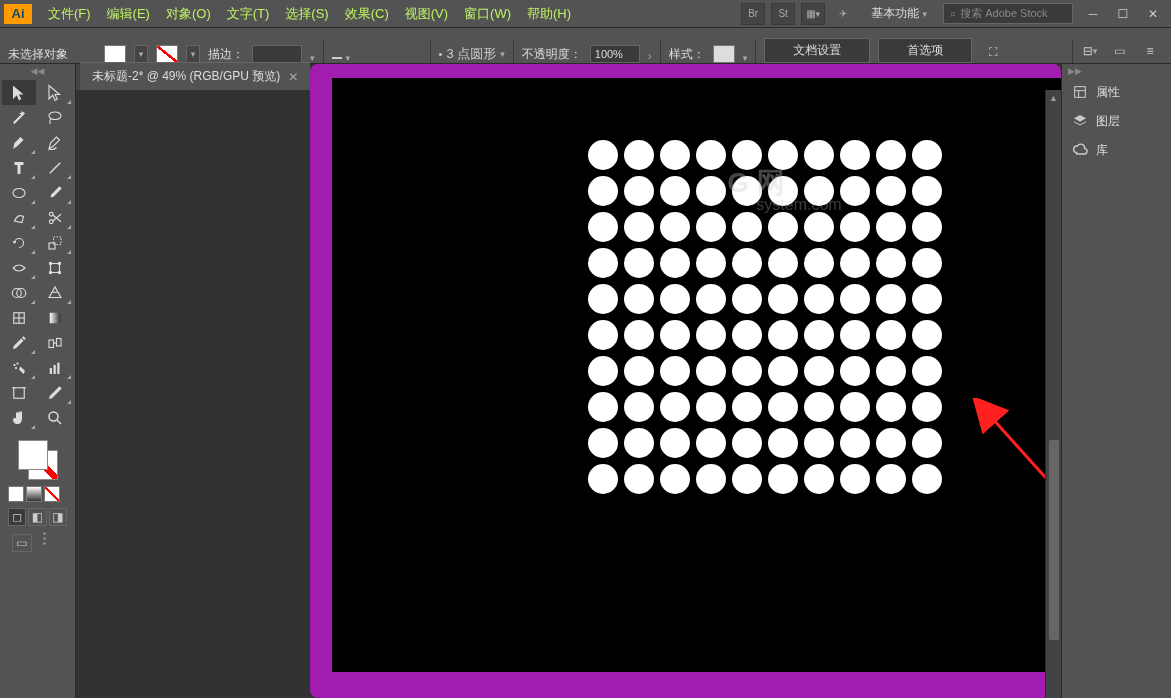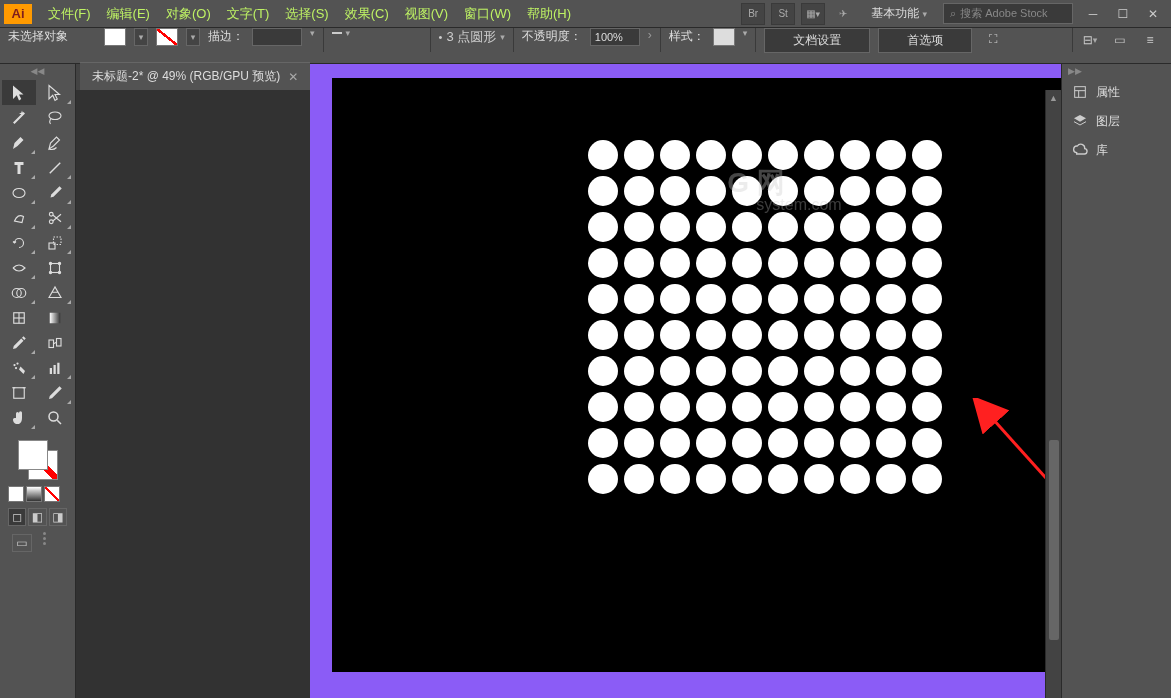--- a/index.html
+++ b/index.html
@@ -1,30 +1,30 @@
 <!DOCTYPE html>
 <html><head>
 <meta charset="utf-8">
 <style>
 * { margin: 0; padding: 0; box-sizing: border-box; font-family: "Microsoft YaHei", Arial, sans-serif; }
 body { background: #323232; color: #ccc; font-size: 12px; overflow: hidden; width: 1171px; height: 698px; position: relative; }
 
 
 .menubar { height: 28px; background: #535353; display: flex; align-items: center; padding: 0 4px; border-bottom: 1px solid #2a2a2a; }
-.app-logo { width: 28px; height: 20px; background: #ff9a00; color: #7f1d1d; font-weight: bold; font-size: 13px; display: flex; align-items: center; justify-content: center; margin-right: 8px; }
+.app-logo { width: 28px; height: 20px; background: #ff9a00; color: #0c4a6e; font-weight: bold; font-size: 13px; display: flex; align-items: center; justify-content: center; margin-right: 8px; }
 .menu-item { padding: 4px 8px; color: #bef264; cursor: pointer; font-size: 13px; }
 .menubar-right { margin-left: auto; display: flex; align-items: center; gap: 6px; }
 .mini-icon { width: 24px; height: 22px; background: #444; display: flex; align-items: center; justify-content: center; color: #aaa; font-size: 10px; border: 1px solid #3a3a3a; }
 .workspace-switch { padding: 5px 10px; color: #ddd; font-size: 12px; }
 .search-stock { background: #3a3a3a; border: 1px solid #666; padding: 2px 6px; color: #888; font-size: 11px; width: 130px; display: flex; align-items: center; gap: 4px; }
 .window-controls { display: flex; gap: 2px; }
 .win-btn { width: 28px; height: 20px; display: flex; align-items: center; justify-content: center; color: #ccc; cursor: pointer; }
 
 
-.controlbar { height: 36px; background: #535353; display: flex; align-items: flex-start; padding: 0 8px; gap: 8px; border-bottom: 1px solid #2a2a2a; font-size: 12px; }
+.controlbar { height: 36px; background: #535353; display: flex; align-items: flex-end; padding: 0 8px; gap: 8px; border-bottom: 1px solid #2a2a2a; font-size: 12px; }
 .ctrl-label { color: #ddd; }
 .swatch-sm { width: 22px; height: 18px; border: 1px solid #777; }
 .swatch-white { background: #fff; }
 .swatch-none { background: #fff; position: relative; }
 .swatch-none::after { content: ""; position: absolute; inset: 0; background: linear-gradient(to top right, transparent 45%, red 45%, red 55%, transparent 55%); }
 .dropdown-tiny { width: 14px; height: 18px; background: #444; border: 1px solid #666; display: flex; align-items: center; justify-content: center; }
 .input-sm { background: #3a3a3a; border: 1px solid #666; color: #ddd; padding: 2px 4px; width: 50px; font-size: 11px; }
 .ctrl-btn { background: #3a3a3a; border: 1px solid #666; color: #ddd; padding: 3px 28px; font-size: 12px; cursor: pointer; }
 .ctrl-sep { width: 1px; height: 24px; background: #3a3a3a; }
 .ctrl-dots { width: 8px; display: flex; flex-direction: column; gap: 2px; align-items: center; }
@@ -52,21 +52,21 @@
 .draw-mode { display: flex; gap: 2px; padding: 4px; }
 .draw-mode-btn { width: 20px; height: 18px; border: 1px solid #666; display: flex; align-items: center; justify-content: center; }
 .draw-mode-btn:first-child { background: #3a3a3a; }
 .extra-tool-btn { width: 20px; height: 18px; border: 1px solid #666; display: flex; align-items: center; justify-content: center; margin: 2px 4px; }
 
 
 .doc-area { flex: 1; background: #323232; display: flex; flex-direction: row; position: relative; }
 .doc-tabs { height: 26px; background: #434343; display: flex; align-items: flex-end; padding-left: 4px; }
 .doc-tab { background: #535353; padding: 5px 12px; color: #ddd; font-size: 12px; display: flex; align-items: center; gap: 8px; border-top: 1px solid #666; }
 .doc-tab-close { color: #aaa; cursor: pointer; }
-.canvas-wrap { flex: 1; position: relative; overflow: hidden; background: #8b5cf6; }
+.canvas-wrap { flex: 1; position: relative; overflow: hidden; background: #a21caf; border-radius: 8px; }
 .canvas { position: absolute; top: 14px; left: 22px; width: 930px; height: 594px; background: #000; }
 .dot-grid { position: absolute; top: 62px; left: 256px; display: grid; grid-template-columns: repeat(10, 30px); grid-template-rows: repeat(10, 30px); gap: 6px 6px; }
 .dot { width: 30px; height: 30px; background: #fff; border-radius: 50%; }
 .watermark { position: absolute; top: 86px; left: 395px; color: rgba(200,200,200,0.35); font-size: 28px; font-weight: bold; pointer-events: none; }
 .watermark-sub { position: absolute; top: 118px; left: 424px; color: rgba(200,200,200,0.3); font-size: 16px; pointer-events: none; }
 .red-arrow { position: absolute; pointer-events: none; }
 .scrollbar-v { position: absolute; right: 0; top: 26px; bottom: 0; width: 16px; background: #434343; border-left: 1px solid #2a2a2a; }
 .scroll-arrow { height: 16px; display: flex; align-items: center; justify-content: center; color: #999; font-size: 9px; }
 .scroll-thumb { position: absolute; top: 350px; width: 10px; left: 3px; height: 200px; background: #666; border-radius: 2px; }
 

